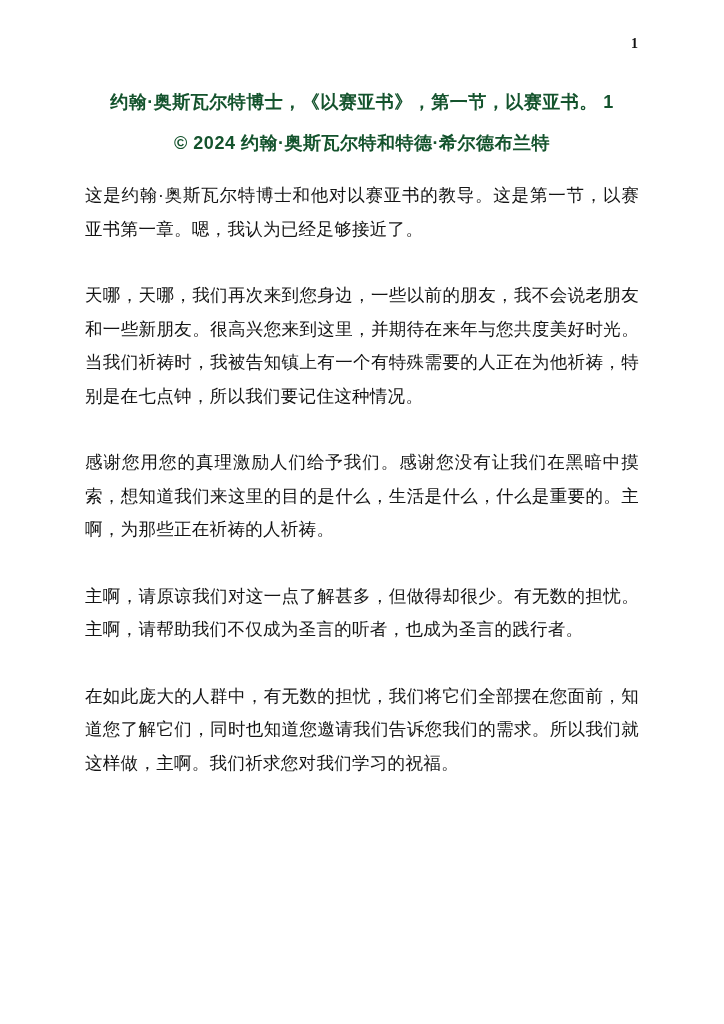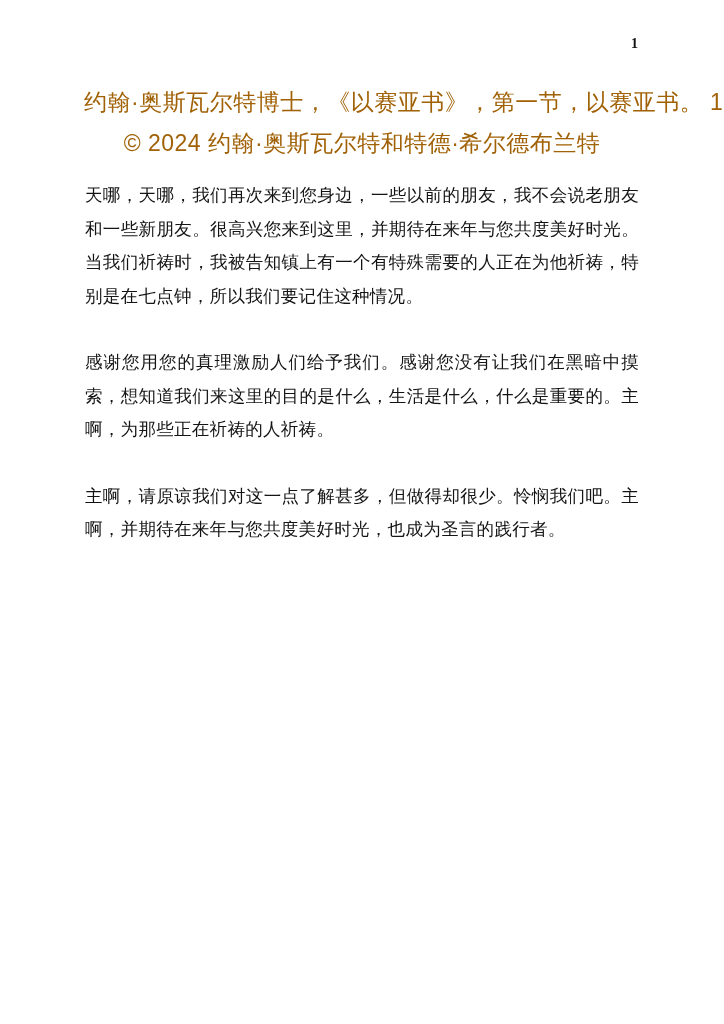--- a/index.html
+++ b/index.html
@@ -25,25 +25,25 @@
     font-family: "Liberation Serif", serif;
     font-weight: bold;
     font-size: 14px;
     color: #111;
   }
   .title-block {
     margin: 82px 84px 0 84px;
     text-align: center;
   }
   .title-line {
-    font-weight: normal;
-    font-size: 23px;
+    font-weight: bold;
+    font-size: 18px;
     line-height: 41px;
     letter-spacing: 0.5px;
-    color: #a16207;
+    color: #14532d;
     white-space: nowrap;
   }
   .body-text {
     margin: 15px 85px 0 85px;
   }
   .body-text p {
     margin: 0 0 33px 0;
     font-size: 17.5px;
     line-height: 33.5px;
     letter-spacing: 0.3px;
@@ -58,19 +58,21 @@
 <div class="page">
 
   <div class="page-number">1</div>
 
   <div class="title-block">
     <div class="title-line">约翰·奥斯瓦尔特博士，《以赛亚书》，第一节，以赛亚书。 1</div>
     <div class="title-line">© 2024 约翰·奥斯瓦尔特和特德·希尔德布兰特</div>
   </div>
 
   <div class="body-text">
+    <p>这是约翰·奥斯瓦尔特博士和他对以赛亚书的教导。这是第一节，以赛亚书第一章。嗯，我认为已经足够接近了。</p>
     <p>天哪，天哪，我们再次来到您身边，一些以前的朋友，我不会说老朋友和一些新朋友。很高兴您来到这里，并期待在来年与您共度美好时光。当我们祈祷时，我被告知镇上有一个有特殊需要的人正在为他祈祷，特别是在七点钟，所以我们要记住这种情况。</p>
     <p>感谢您用您的真理激励人们给予我们。感谢您没有让我们在黑暗中摸索，想知道我们来这里的目的是什么，生活是什么，什么是重要的。主啊，为那些正在祈祷的人祈祷。</p>
-    <p>主啊，请原谅我们对这一点了解甚多，但做得却很少。怜悯我们吧。主啊，并期待在来年与您共度美好时光，也成为圣言的践行者。</p>
+    <p>主啊，请原谅我们对这一点了解甚多，但做得却很少。有无数的担忧。主啊，请帮助我们不仅成为圣言的听者，也成为圣言的践行者。</p>
+    <p>在如此庞大的人群中，有无数的担忧，我们将它们全部摆在您面前，知道您了解它们，同时也知道您邀请我们告诉您我们的需求。所以我们就这样做，主啊。我们祈求您对我们学习的祝福。</p>
 
   </div>
 
 </div>
 
 </body></html>

